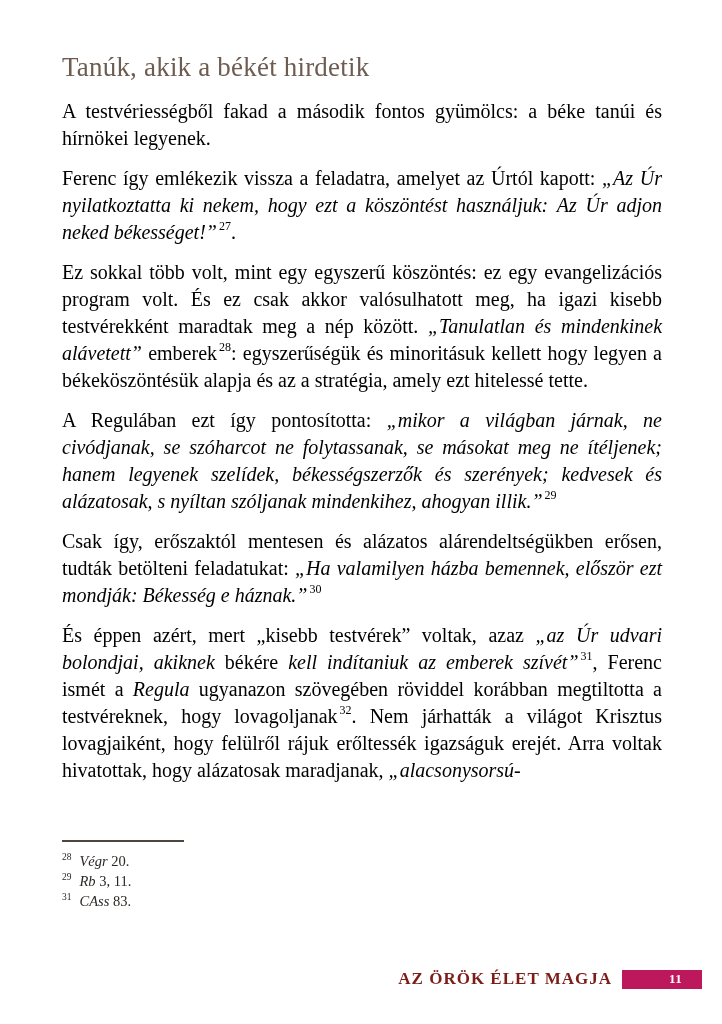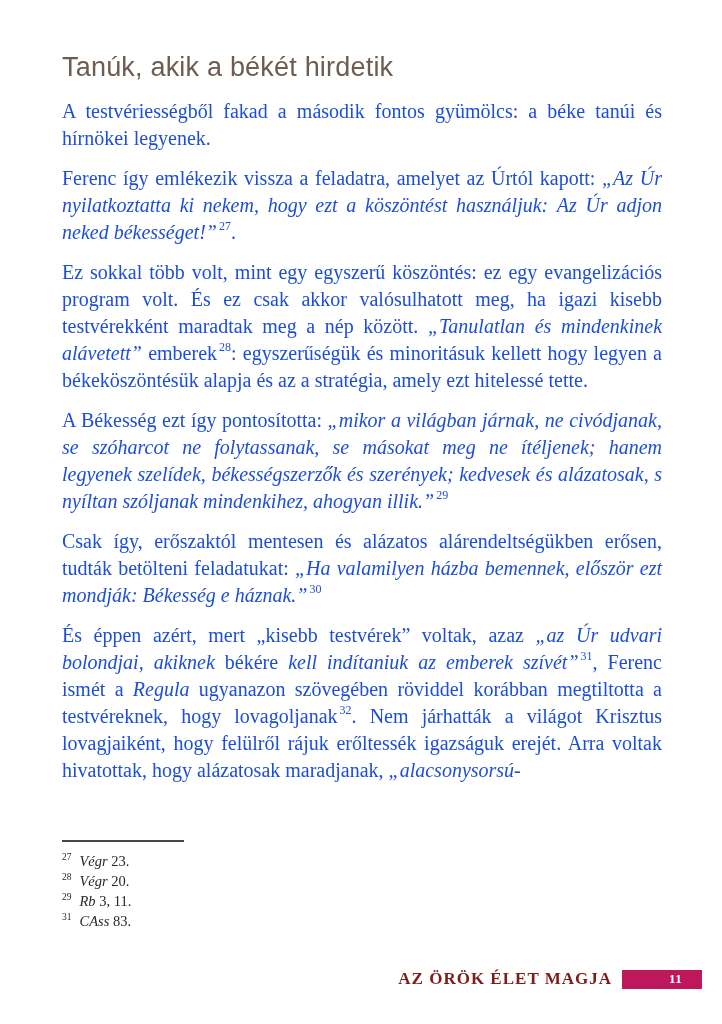--- a/index.html
+++ b/index.html
@@ -15,33 +15,33 @@
     font-family: "Liberation Serif", serif;
     overflow: hidden;
   }
   .content {
     position: absolute;
     left: 62px;
     top: 52px;
     width: 600px;
   }
   h1.heading {
-    font-family: Liberation Sans, sans-serif;
+    font-family: Liberation Serif, serif;
     font-weight: 400;
     font-size: 27px;
     line-height: 30px;
     color: #6f5c51;
     margin: 0 0 16px 0;
     letter-spacing: 0.2px;
   }
   p.para {
     font-size: 20px;
     line-height: 27px;
     text-align: justify;
-    color: #1d4ed8;
+    color: #000000;
     margin: 0 0 13px 0;
   }
   .it {
     font-style: italic;
   }
   p.para sup {
     font-size: 12px;
     line-height: 0;
     position: relative;
     top: -1px;
@@ -112,30 +112,29 @@
 <body>
 
 <div class="page">
 
   <div class="content">
     <h1 class="heading">Tanúk, akik a békét hirdetik</h1>
     <div id="paragraphs">
         <p class="para"><span>A testvériességből fakad a második fontos gyümölcs: a béke tanúi és hírnökei legyenek.</span></p>
         <p class="para"><span>Ferenc így emlékezik vissza a feladatra, amelyet az Úrtól kapott: </span><span class="it">„Az Úr nyilatkoztatta ki nekem, hogy ezt a köszöntést használjuk: Az Úr adjon neked békességet!”</span><sup>27</sup><span>.</span></p>
         <p class="para"><span>Ez sokkal több volt, mint egy egyszerű köszöntés: ez egy evangelizációs program volt. És ez csak akkor valósulhatott meg, ha igazi kisebb testvérekként maradtak meg a nép között. </span><span class="it">„Tanulatlan és mindenkinek alávetett”</span><span> emberek</span><sup>28</sup><span>: egyszerűségük és minoritásuk kellett hogy legyen a békeköszöntésük alapja és az a stratégia, amely ezt hitelessé tette.</span></p>
-        <p class="para"><span>A Békesség ezt így pontosította: </span><span class="it">„mikor a világban járnak, ne civódjanak, se szóharcot ne folytassanak, se másokat meg ne ítéljenek; hanem legyenek szelídek, békességszerzők és szerények; kedvesek és alázatosak, s nyíltan szóljanak mindenkihez, ahogyan illik.”</span><sup>29</sup></p>
+        <p class="para"><span>A Regulában ezt így pontosította: </span><span class="it">„mikor a világban járnak, ne civódjanak, se szóharcot ne folytassanak, se másokat meg ne ítéljenek; hanem legyenek szelídek, békességszerzők és szerények; kedvesek és alázatosak, s nyíltan szóljanak mindenkihez, ahogyan illik.”</span><sup>29</sup></p>
         <p class="para"><span>Csak így, erőszaktól mentesen és alázatos alárendeltségükben erősen, tudták betölteni feladatukat: </span><span class="it">„Ha valamilyen házba bemennek, először ezt mondják: Békesség e háznak.”</span><sup>30</sup></p>
         <p class="para"><span>És éppen azért, mert „kisebb testvérek” voltak, azaz </span><span class="it">„az Úr udvari bolondjai, akiknek </span><span>békére </span><span class="it">kell indítaniuk az emberek szívét”</span><sup>31</sup><span>, Ferenc ismét a </span><span class="it">Regula</span><span> ugyanazon szövegében röviddel korábban megtiltotta a testvéreknek, hogy lovagoljanak</span><sup>32</sup><span>. Nem járhatták a világot Krisztus lovagjaiként, hogy felülről rájuk erőltessék igazságuk erejét. Arra voltak hivatottak, hogy alázatosak maradjanak, </span><span class="it">„alacsonysorsú-</span></p>
       </div>
   </div>
 
   <div class="footnotes">
     <div class="fn-rule"></div>
     <div id="footnotes-list">
-        <div class="fn"><sup>27</sup><span class="src">Végr</span><span> 23.</span></div>
         <div class="fn"><sup>28</sup><span class="src">Végr</span><span> 20.</span></div>
         <div class="fn"><sup>29</sup><span class="src">Rb</span><span> 3, 11.</span></div>
         <div class="fn"><sup>31</sup><span class="src">CAss</span><span> 83.</span></div>
       </div>
   </div>
 
   <div class="footer">
     <span class="footer-title">AZ ÖRÖK ÉLET MAGJA</span>
     <span class="page-badge">
       <span class="num">11</span>

